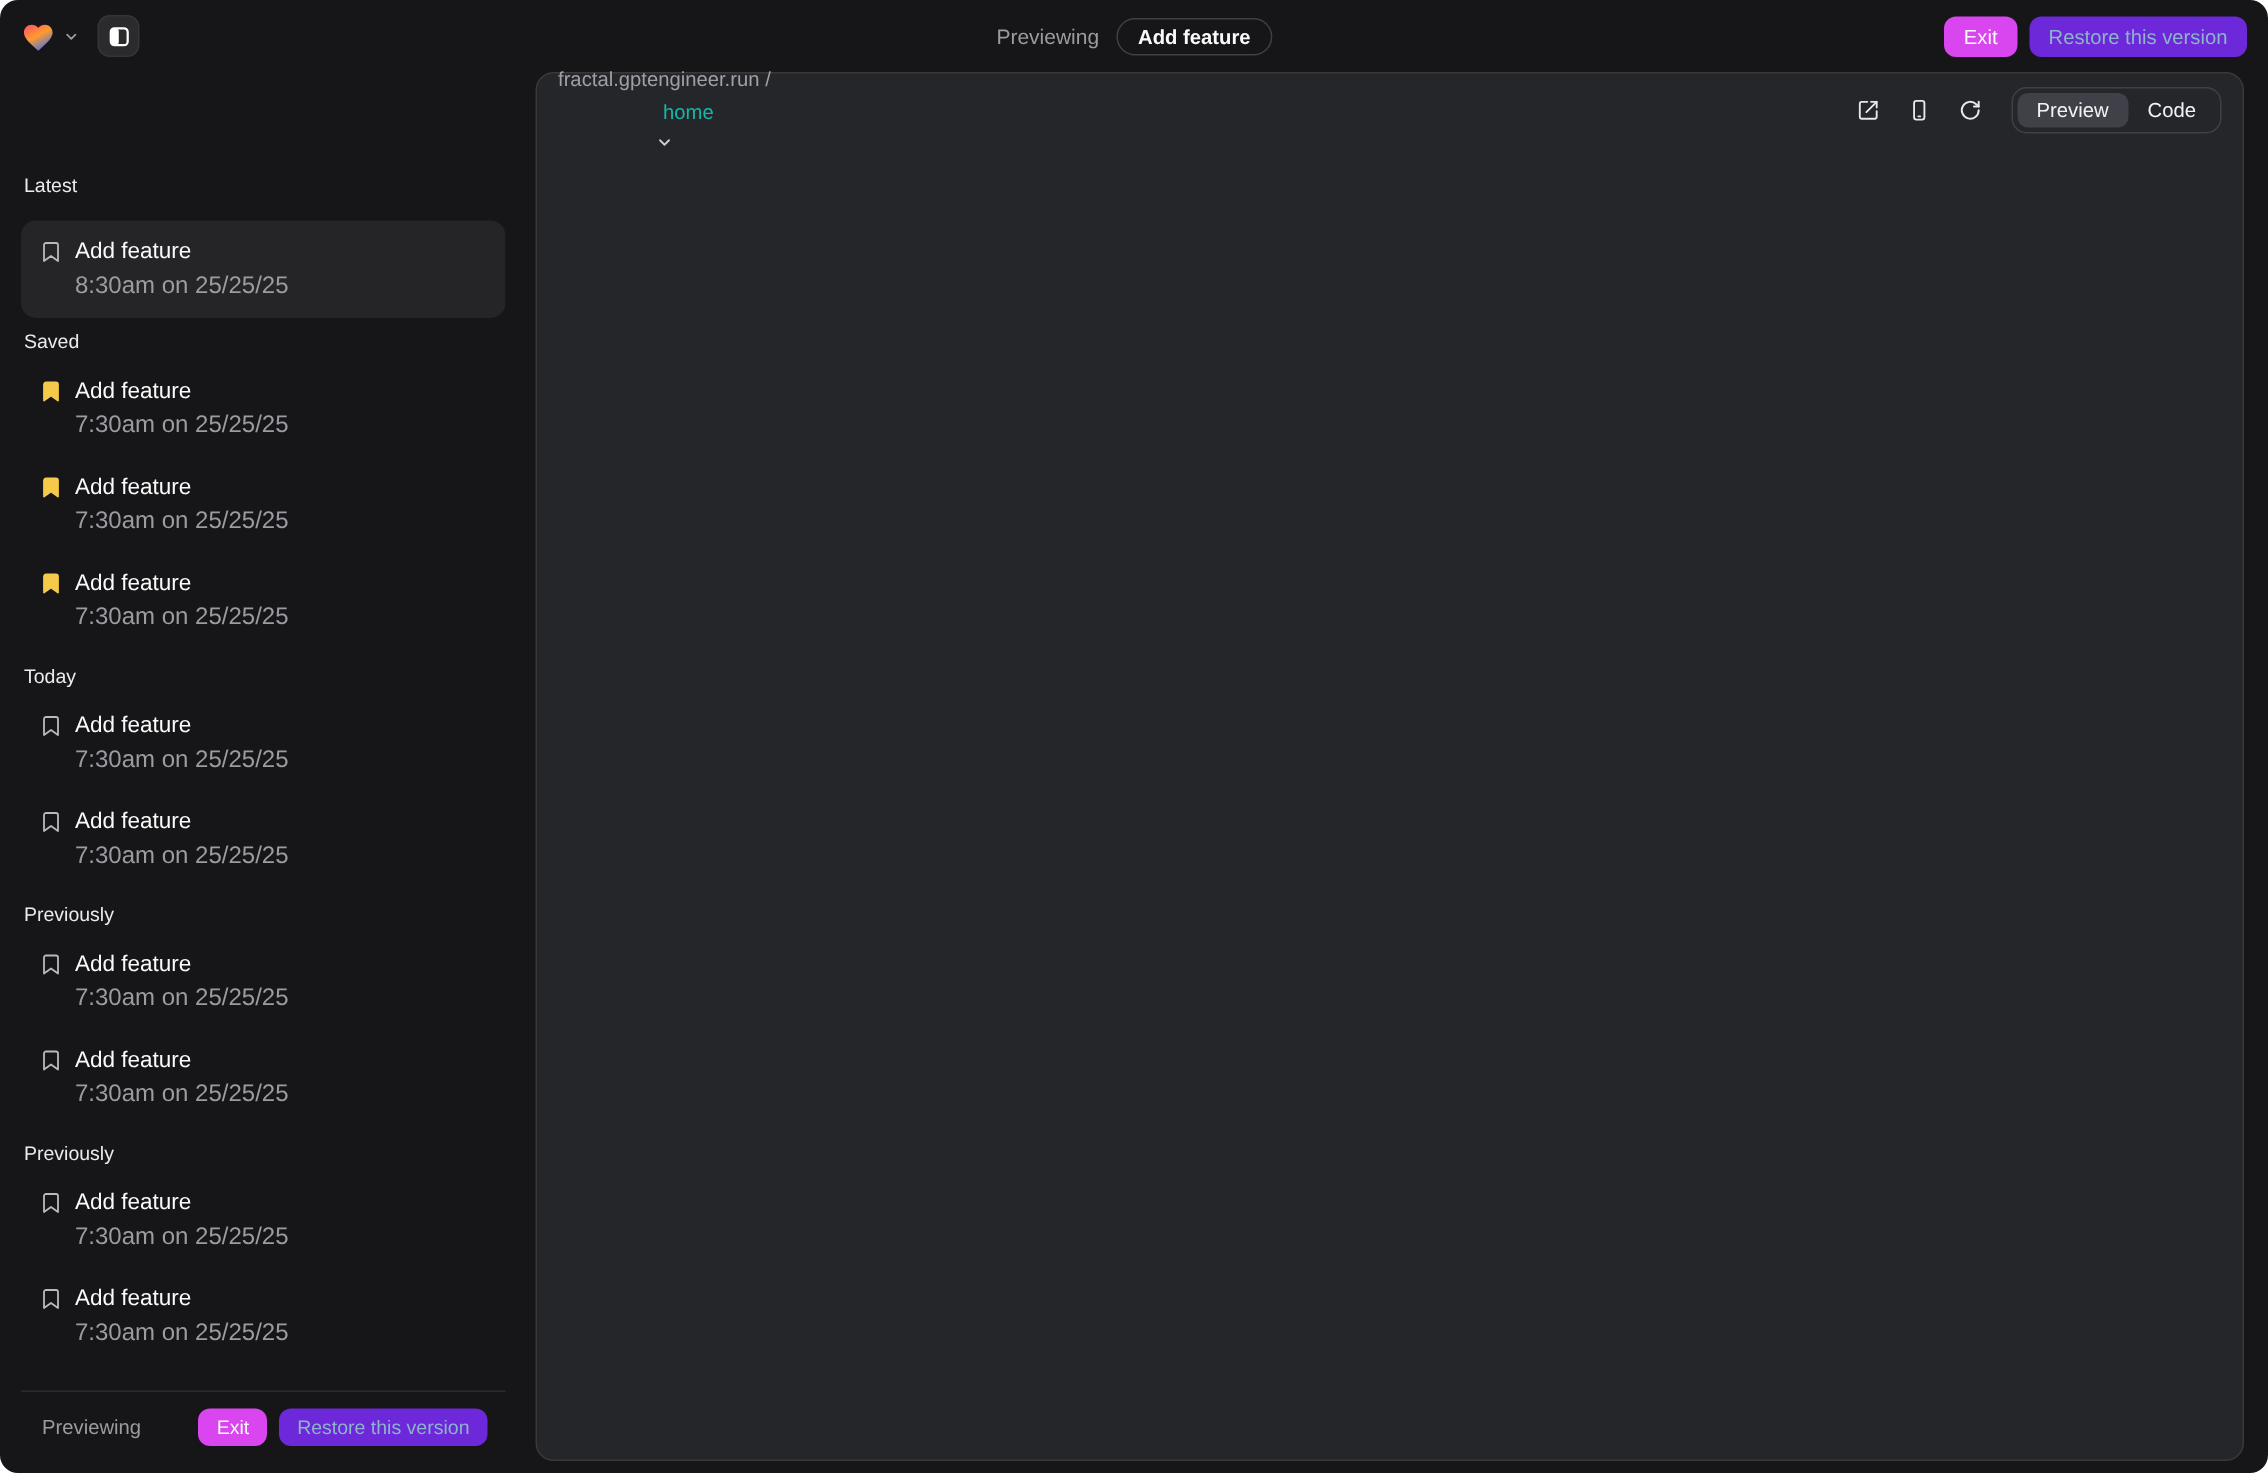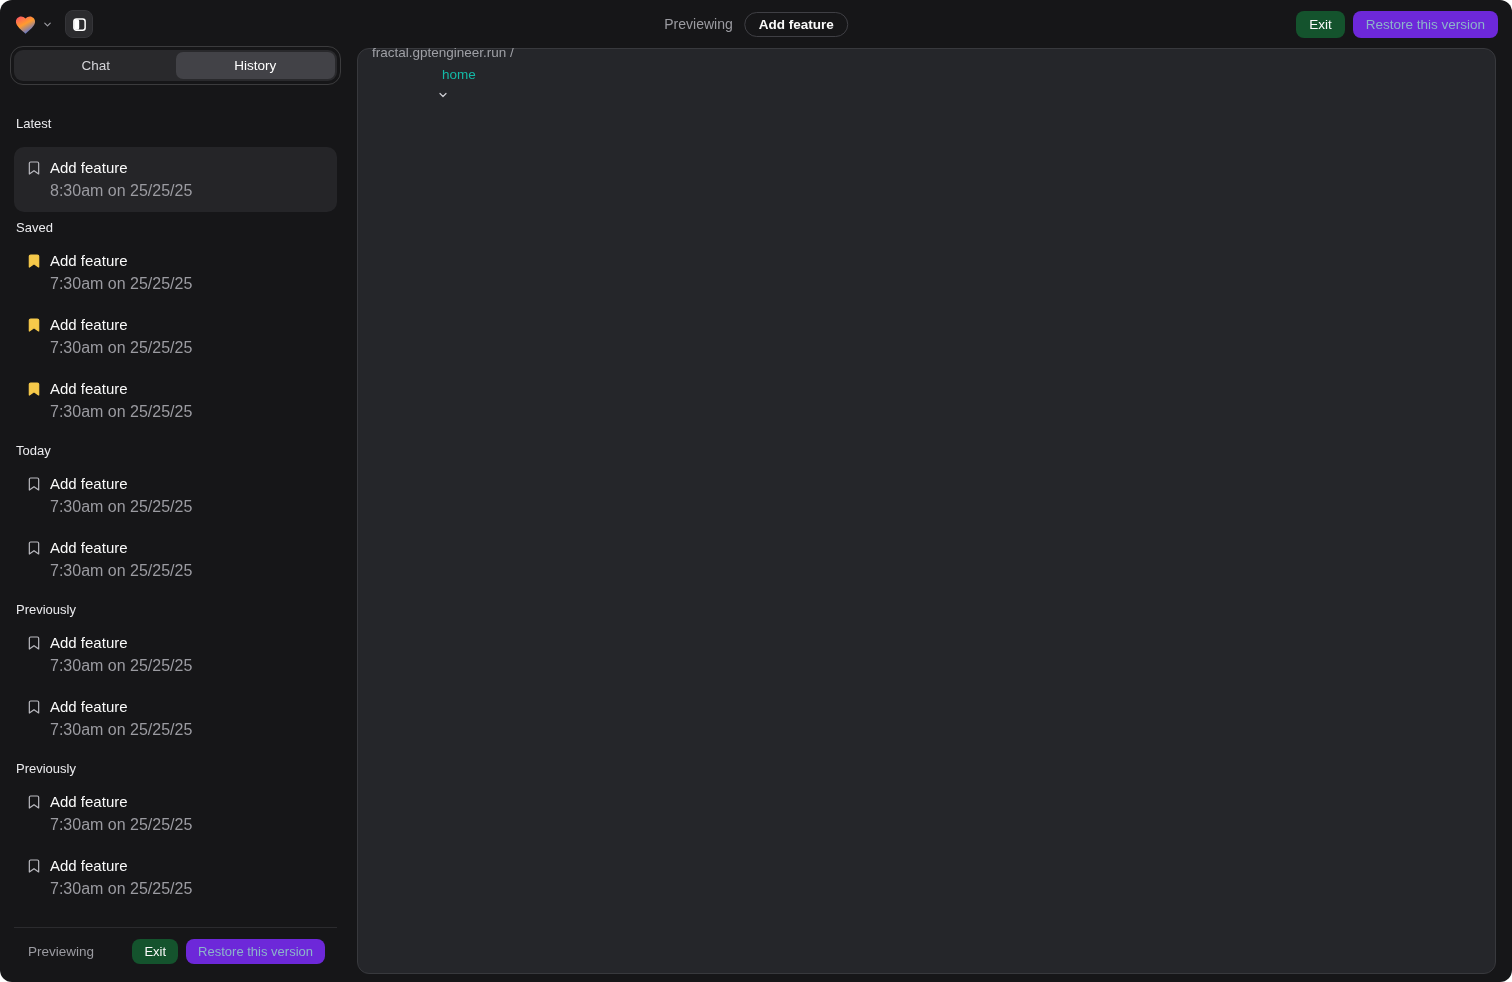--- a/index.html
+++ b/index.html
@@ -13,21 +13,21 @@
   .caret { color:#9b9ba1; display:flex; }
   .caret svg { width:11px; height:11px; }
   .panel-btn { margin-left:12px; width:28px; height:28px; border-radius:8px; background:#2b2b2e; border:1px solid #353539;
                display:flex; align-items:center; justify-content:center; cursor:pointer; }
   .panel-btn svg { width:15px; height:15px; }
   .topbar-center { position:absolute; left:50%; transform:translateX(-50%); display:flex; align-items:center; gap:12px; }
   .previewing-txt { color:#9b9ba1; font-size:14px; }
   .version-pill { border:1px solid #3f3f44; border-radius:999px; padding:4px 13px; font-size:13.5px; font-weight:600; color:#fafafa; }
   .topbar-right { margin-left:auto; display:flex; align-items:center; gap:8px; }
   .btn { border:none; border-radius:8px; padding:6px 13px; font-size:13.5px; font-weight:500; cursor:pointer; font-family:inherit; }
-  .btn-dark { background:#14532d; color:#fafafa; }
+  .btn-dark { background:#d946ef; color:#fafafa; }
   .btn-restore { background:#6d28d9; color:#8cb4ca; }
 
   
   .sidebar { position:absolute; left:14px; top:50px; width:323px; bottom:7px; }
   .tabs { height:31px; background:#29292c; border-radius:9px; display:flex; padding:2px; position:relative;
           outline:1.5px solid rgba(255,255,255,0.16); outline-offset:3px; }
   .tab { flex:1; display:flex; align-items:center; justify-content:center; font-size:13.5px; color:#d4d4d9;
          border-radius:7px; cursor:pointer; }
   .tab.active { background:#424247; color:#ffffff; }
 
@@ -100,24 +100,20 @@
       <span class="version-pill">Add feature</span>
     </div>
 
     <div class="topbar-right">
       <button class="btn btn-dark">Exit</button>
       <button class="btn btn-restore">Restore this version</button>
     </div>
   </div>
 
   <div class="sidebar">
-    <div class="tabs">
-      <div class="tab">Chat</div>
-      <div class="tab active">History</div>
-    </div>
 
     <div class="history-list">
   <div class="section">
     <div class="section-title">Latest</div>
     <div>
   <div class="h-item card">
     <span class="bm">
       <svg viewBox="0 0 24 24">
                   <path class="shape" d="M19 21l-7-5-7 5V5a2 2 0 0 1 2-2h10a2 2 0 0 1 2 2z"></path>
                 </svg>
@@ -269,17 +265,42 @@
 
   <div class="preview-panel">
     <div class="preview-header">
       <div class="url-control">
         <span class="url-prefix">fractal.gptengineer.run /</span>
         <span class="url-page">home</span>
         <svg viewBox="0 0 24 24" fill="none" stroke="currentColor" stroke-width="2.4" stroke-linecap="round" stroke-linejoin="round">
             <path d="M6 9l6 6 6-6"></path>
           </svg>
       </div>
+      <div class="header-actions">
+        <span class="icon-btn">
+          <svg viewBox="0 0 24 24" fill="none" stroke="currentColor" stroke-width="2" stroke-linecap="round" stroke-linejoin="round">
+            <path d="M21 13v6a2 2 0 0 1-2 2H5a2 2 0 0 1-2-2V5a2 2 0 0 1 2-2h6"></path>
+              <path d="M10 14 21 3"></path>
+              <path d="M15 3h6v6"></path>
+          </svg>
+        </span>
+        <span class="icon-btn">
+          <svg viewBox="0 0 24 24" fill="none" stroke="currentColor" stroke-width="2" stroke-linecap="round" stroke-linejoin="round">
+            <rect x="6.5" y="2" width="11" height="20" rx="2.5"></rect>
+              <path d="M11 18.5h2"></path>
+          </svg>
+        </span>
+        <span class="icon-btn">
+          <svg viewBox="0 0 24 24" fill="none" stroke="currentColor" stroke-width="2.1" stroke-linecap="round" stroke-linejoin="round">
+            <path d="M21 12a9 9 0 1 1-2.64-6.36L21 8"></path>
+              <path d="M21 3v5h-5"></path>
+          </svg>
+        </span>
+        <div class="view-toggle">
+          <div class="view-seg active">Preview</div>
+          <div class="view-seg">Code</div>
+        </div>
+      </div>
     </div>
     <div></div>
   </div>
 
 </div>
 
 </body></html>

